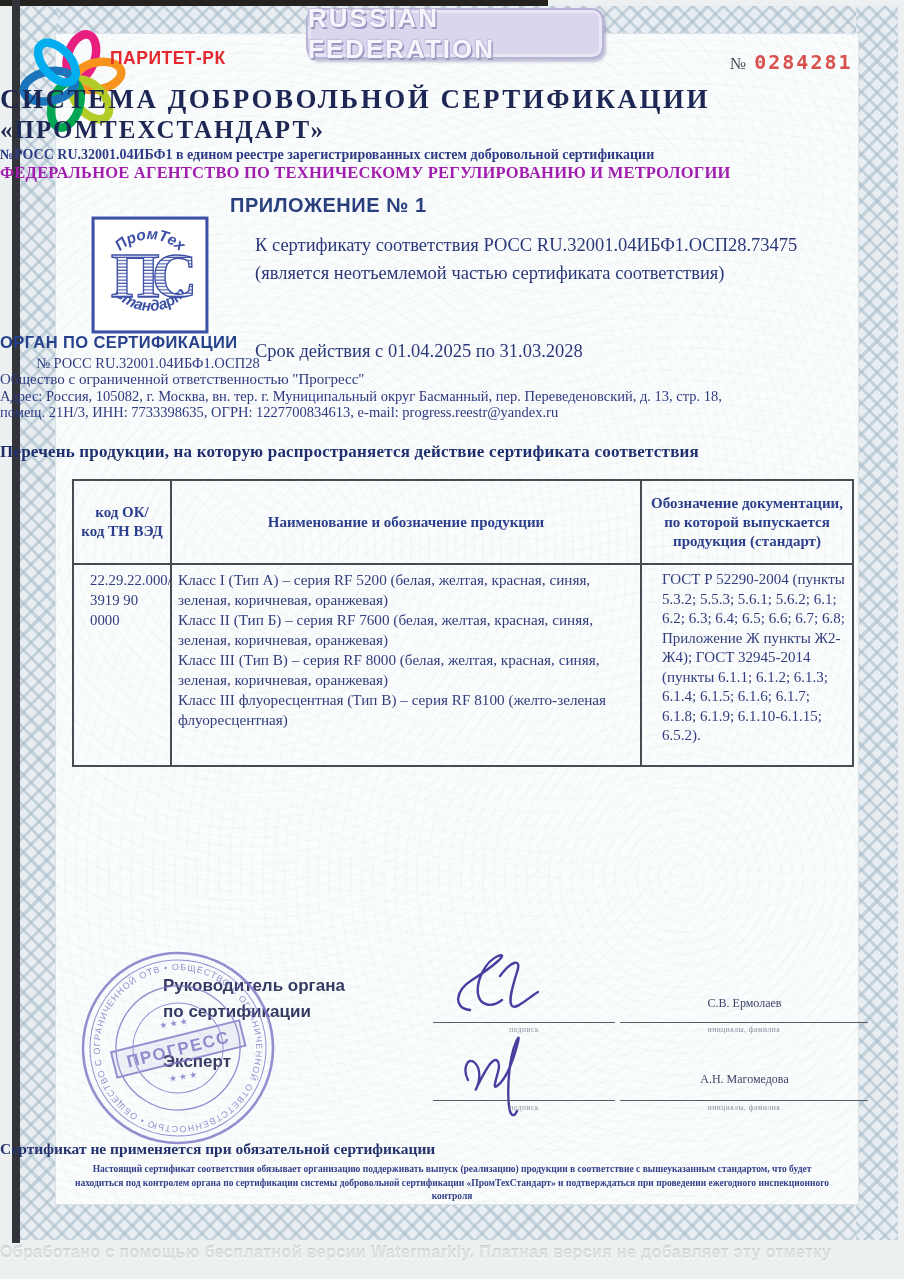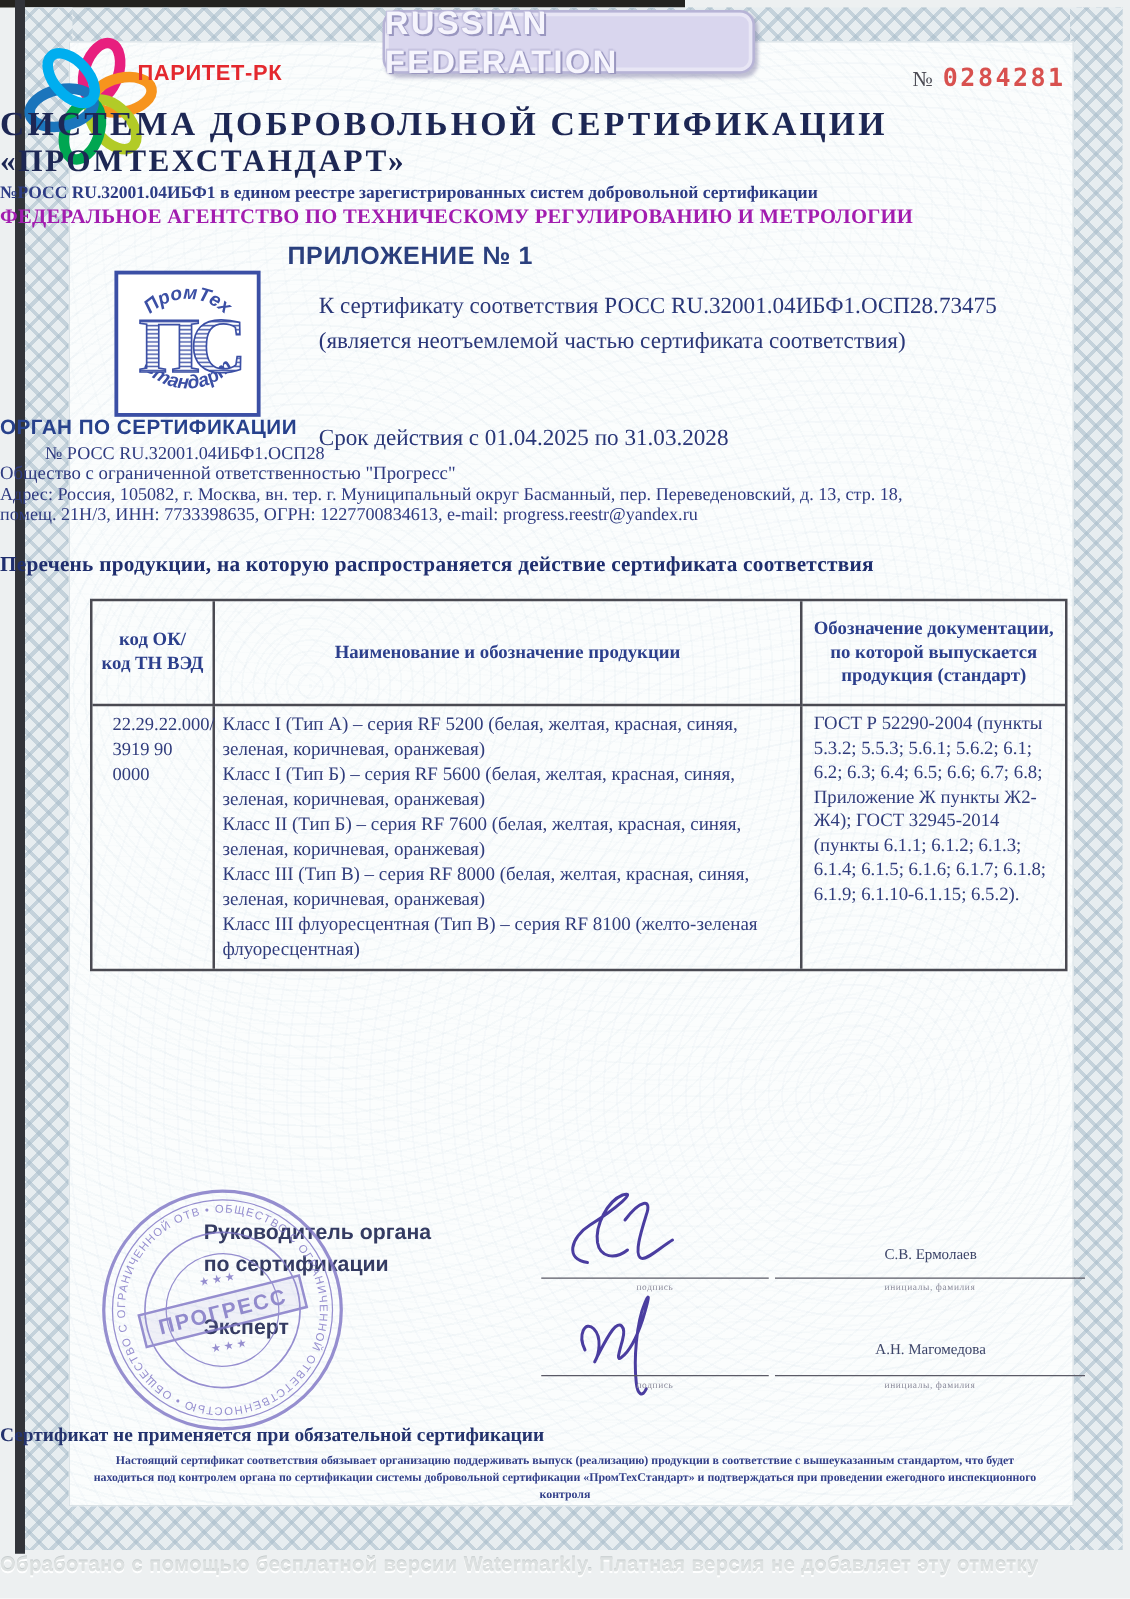--- a/index.html
+++ b/index.html
@@ -65,21 +65,21 @@
   .cert-table{left:72px;top:479px;width:778px;border:2px solid #4a4a52;display:grid;
      grid-template-columns:98px 470px 210px;background:transparent;}
   .cert-table .cell{border-right:2px solid #4a4a52;border-bottom:2px solid #4a4a52;box-sizing:border-box;}
   .cert-table .cell:nth-child(3n){border-right:none;}
   .cert-table .cell.last-row{border-bottom:none;}
   .th{display:flex;flex-direction:column;align-items:center;justify-content:center;height:84px;
      font-weight:bold;font-size:15px;color:#2c3f8c;line-height:19px;text-align:center;}
   .td{font-size:15.2px;color:#303c7c;line-height:20px;padding:5px 6px;min-height:200px;}
   .td.code{text-align:left;padding-left:16px;font-size:14.8px;}
   .product-line{margin:0;}
-  .td.standards{font-size:15px;line-height:19.5px;padding-left:9px;}
+  .td.standards{font-size:15px;line-height:19.5px;padding-left:20px;}
 
   
   .sig-label{left:163px;font-family:"Liberation Sans",sans-serif;font-weight:700;font-size:17px;color:#343b62;}
   .sig-line{border-top:1.5px solid #5a5a66;height:0;}
   .sig-caption{font-size:7.5px;color:#8a8a9a;text-align:center;letter-spacing:.5px;}
   .sig-name{width:245px;text-align:center;font-size:12px;color:#3c4468;}
   .stamp-wrap{left:78px;top:948px;width:200px;height:200px;opacity:.82;transform:rotate(-10deg);}
 
   .bottom-note{top:1140px;font-size:15.5px;font-weight:bold;color:#24336e;}
   .fine-print{left:72px;top:1163px;width:760px;text-align:center;font-size:9.5px;font-weight:bold;
@@ -168,21 +168,20 @@
       <div>код ТН ВЭД</div>
     </div>
     <div class="cell th" style="padding:0 60px;">Наименование и обозначение продукции</div>
     <div class="cell th" style="padding:0 2px;">Обозначение документации, по которой выпускается продукция (стандарт)</div>
     <div class="cell td code last-row">
       <div>22.29.22.000/</div>
       <div>3919 90 0000</div>
     </div>
     <div class="cell td last-row">
         <div class="product-line">Класс I (Тип А) – серия RF 5200 (белая, желтая, красная, синяя, зеленая, коричневая, оранжевая)</div>
-        <div class="product-line">Класс I (Тип Б) – серия RF 5600 (белая, желтая, красная, синяя, зеленая, коричневая, оранжевая)</div>
         <div class="product-line">Класс II (Тип Б) – серия RF 7600 (белая, желтая, красная, синяя, зеленая, коричневая, оранжевая)</div>
         <div class="product-line">Класс III (Тип В) – серия RF 8000 (белая, желтая, красная, синяя, зеленая, коричневая, оранжевая)</div>
         <div class="product-line">Класс III флуоресцентная (Тип В) – серия RF 8100 (желто-зеленая флуоресцентная)</div>
       </div>
     <div class="cell td standards last-row">ГОСТ Р 52290-2004 (пункты 5.3.2; 5.5.3; 5.6.1; 5.6.2; 6.1; 6.2; 6.3; 6.4; 6.5; 6.6; 6.7; 6.8; Приложение Ж пункты Ж2-Ж4); ГОСТ 32945-2014 (пункты 6.1.1; 6.1.2; 6.1.3; 6.1.4; 6.1.5; 6.1.6; 6.1.7; 6.1.8; 6.1.9; 6.1.10-6.1.15; 6.5.2).</div>
   </div>
 
   <div class="abs sig-label" style="top:976px;">Руководитель органа</div>
   <div class="abs sig-label" style="top:1002px;">по сертификации</div>
   <div class="abs sig-label" style="top:1052px;">Эксперт</div>

